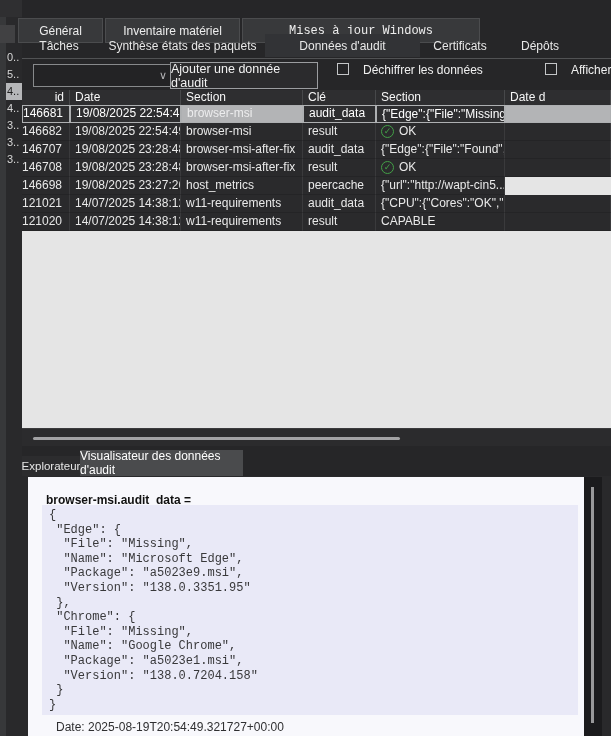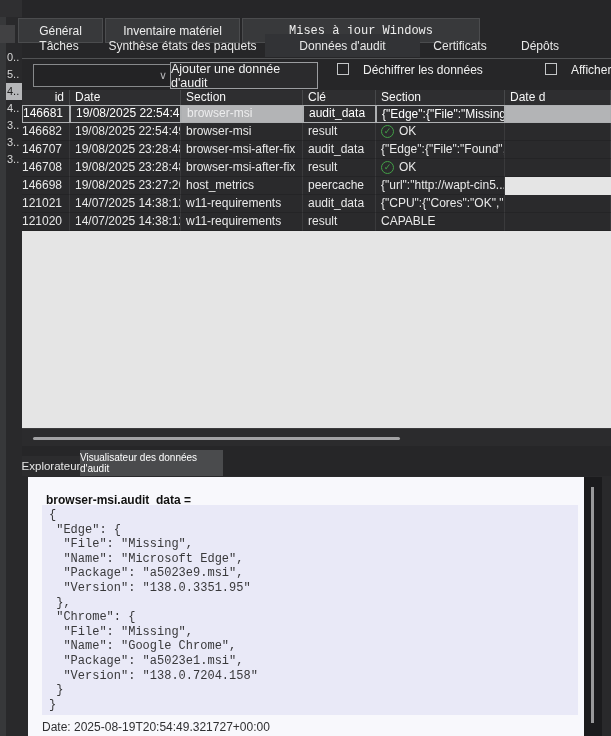--- a/index.html
+++ b/index.html
@@ -43,27 +43,27 @@
   .drow .gc.c-id{text-align:right;padding-right:22px;padding-left:0}
   .drow.sel .gc{border:1px solid #aeb0b2;background:#2e2e30;color:#fff;line-height:15px}
   .drow.sel .gc.lite{background:#b3b4b6;color:#ededee}
   .c-val{display:flex;align-items:center;gap:5px}
   .okicon{width:13px;height:13px;box-sizing:border-box;border:1px solid #43a047;border-radius:50%;color:#43a047;font-size:9px;line-height:11px;text-align:center;flex:0 0 auto}
   
   #hscroll{position:absolute;left:22px;top:428px;width:589px;height:18px;background:#2b2b2d;border-top:1px solid #3a3a3c;box-sizing:border-box}
   #hthumb{position:absolute;left:11px;top:8px;width:367px;height:3px;background:#a2a2a4;border-radius:2px}
   
   #btab-explorer{position:absolute;left:22px;top:456px;width:58px;height:20px;background:#2c2c2e;color:#e6e6e6;display:flex;align-items:center;justify-content:center;font-size:11.5px}
-  #btab-viewer{position:absolute;left:80px;top:450px;width:143px;height:26px;background:#4a4b4d;color:#fff;display:flex;align-items:center;justify-content:center;font-size:10px}
+  #btab-viewer{position:absolute;left:80px;top:450px;width:163px;height:26px;background:#4a4b4d;color:#fff;display:flex;align-items:center;justify-content:center;font-size:12px}
   
   #bottom-panel{position:absolute;left:22px;top:476px;width:589px;height:260px;background:#29292b}
   #viewer{position:absolute;left:6px;top:1px;width:556px;height:259px;background:#f8f8fc;color:#222;overflow:hidden}
   #viewer-title{position:absolute;left:18px;top:16px;font-weight:bold;color:#111}
   #code-block{position:absolute;left:14px;top:28px;width:536px;box-sizing:border-box;background:#e9e9f7;color:#38383a;font-family:"Liberation Mono",monospace;font-size:12px;line-height:14.6px;padding:3px 4px 3px 7px;margin:0;white-space:pre}
-  #viewer-date{position:absolute;left:14px;top:243px;color:#2f2f31}
+  #viewer-date{position:absolute;left:28px;top:243px;color:#2f2f31}
   #vscroll{position:absolute;left:562px;top:1px;width:18px;height:259px;background:#1b1b1d}
   #vthumb{position:absolute;left:7px;top:10px;width:3px;height:236px;background:#98989a}
 </style>
 </head>
 <body>
 
 <div id="left-col">
   <div id="left-rail"></div>
   <div id="left-top-block"></div>
   <div id="left-mid-block"></div>

